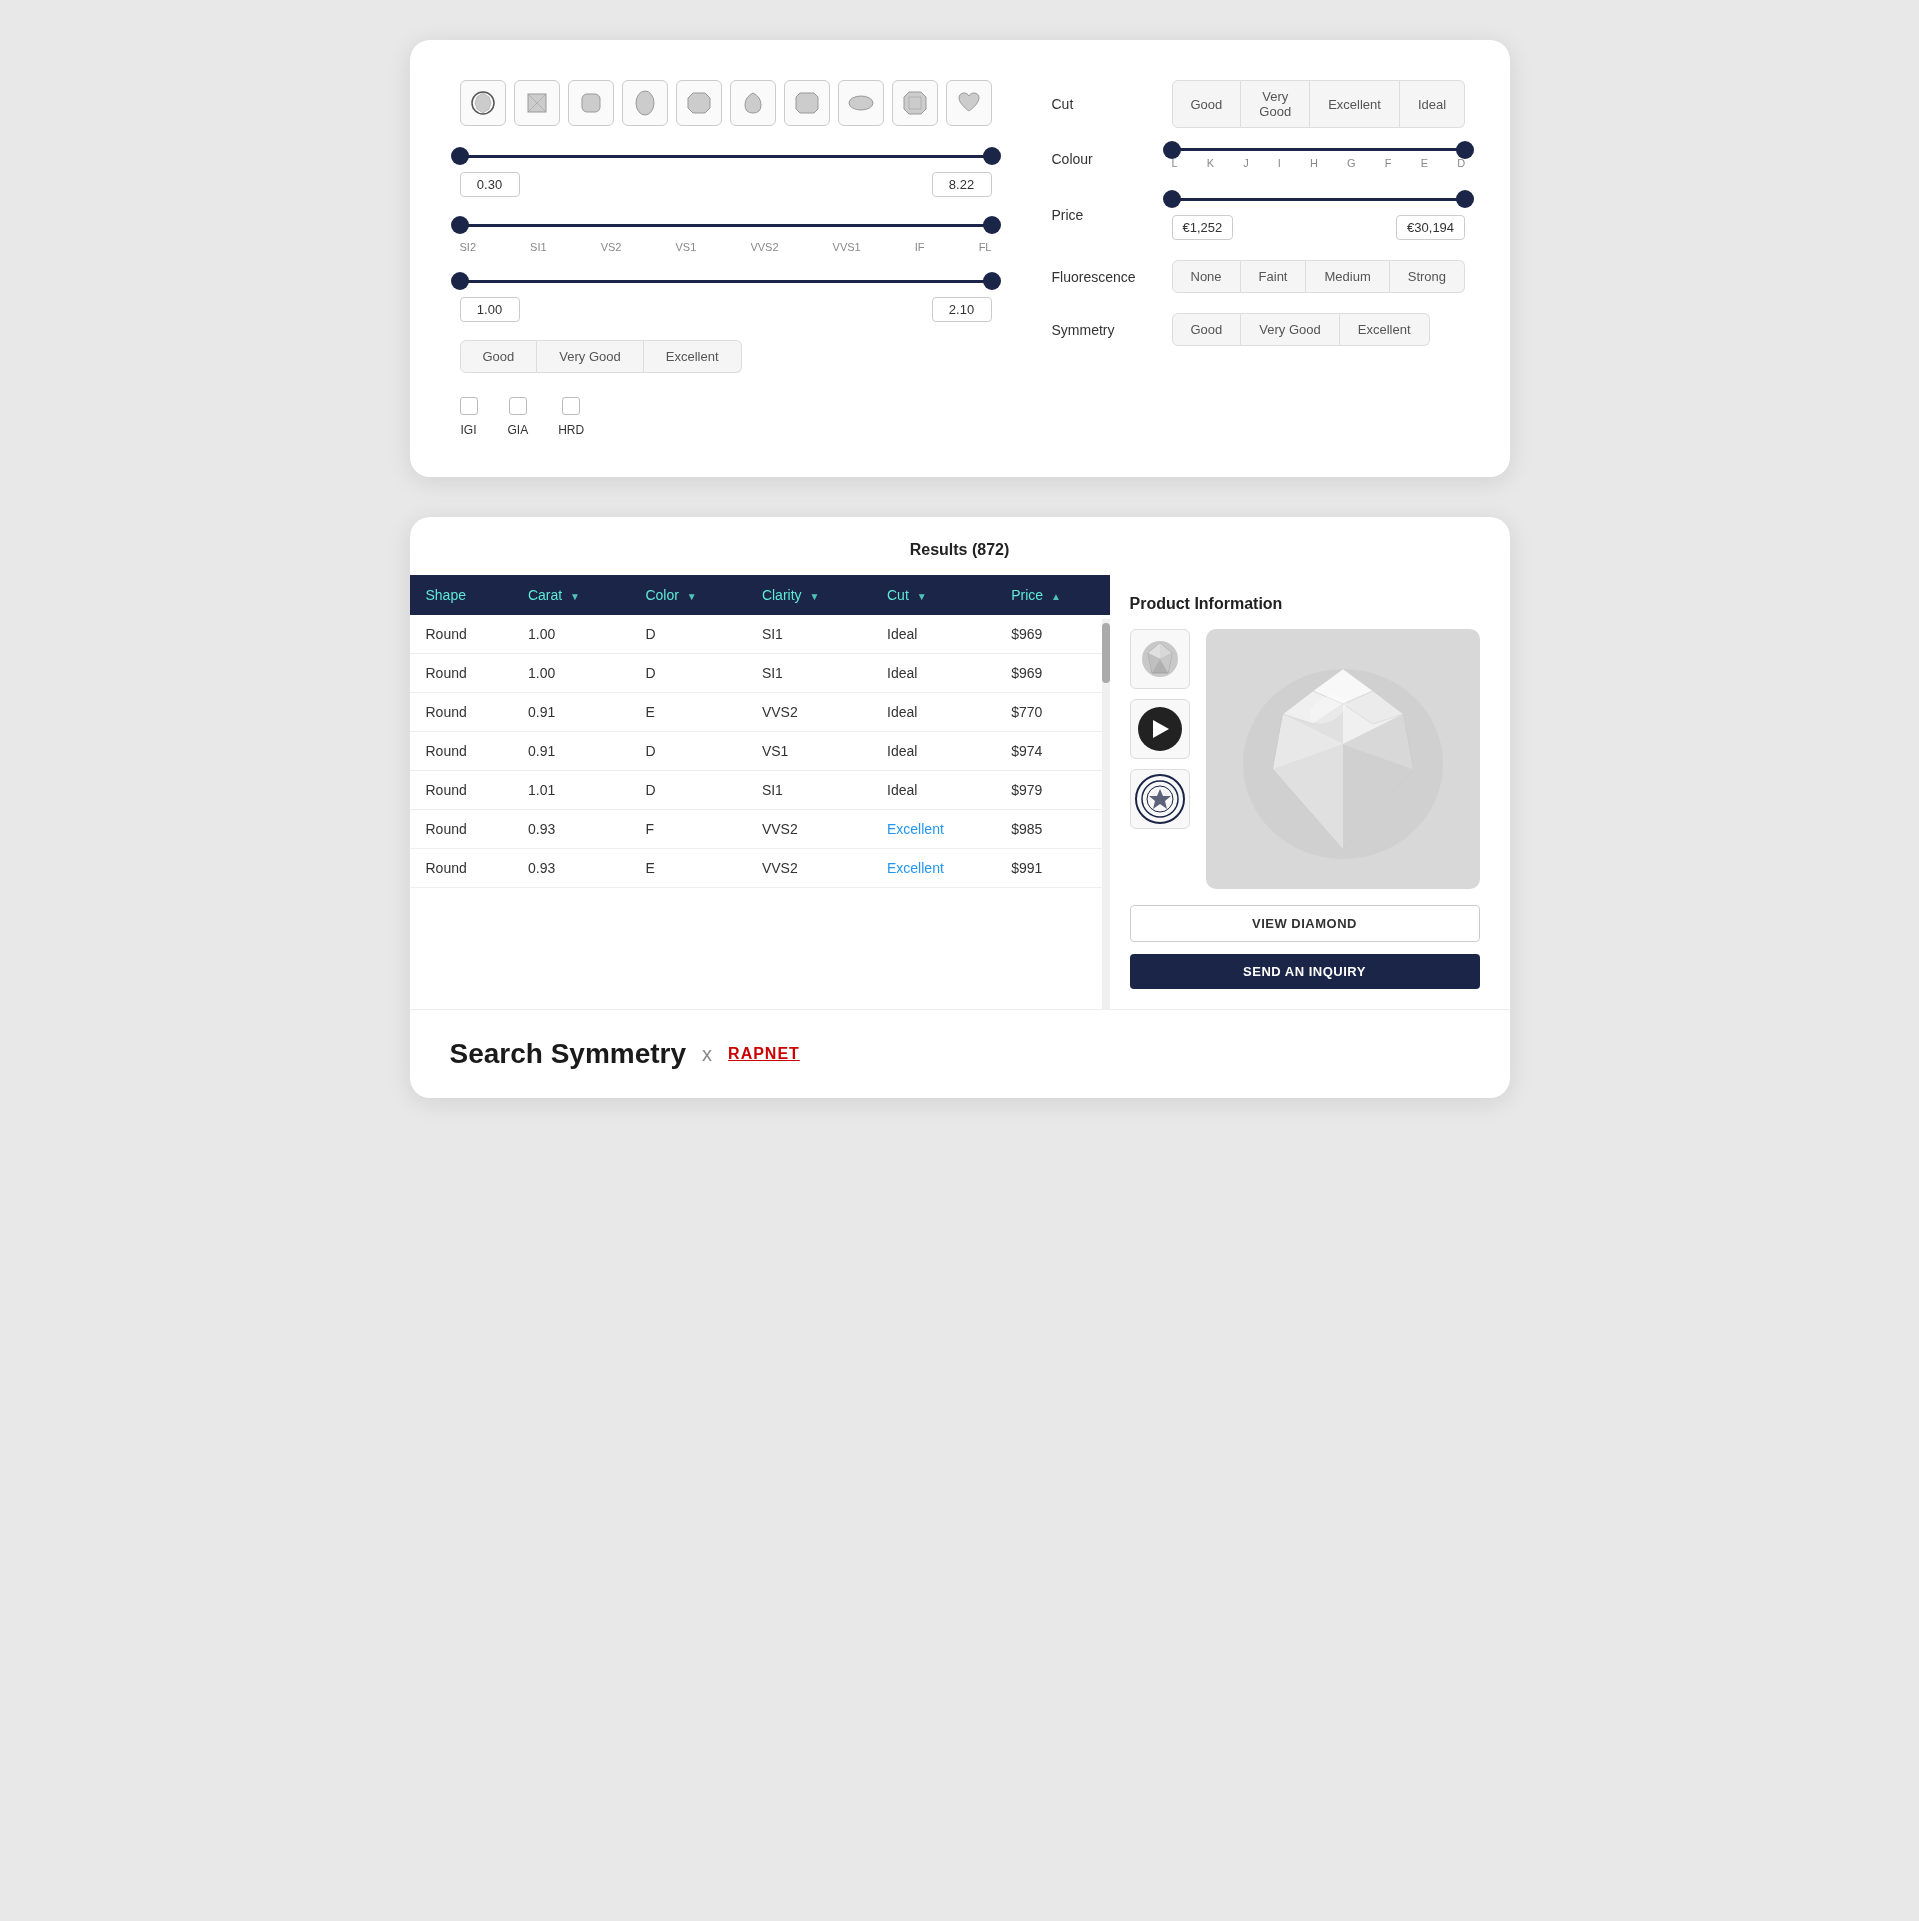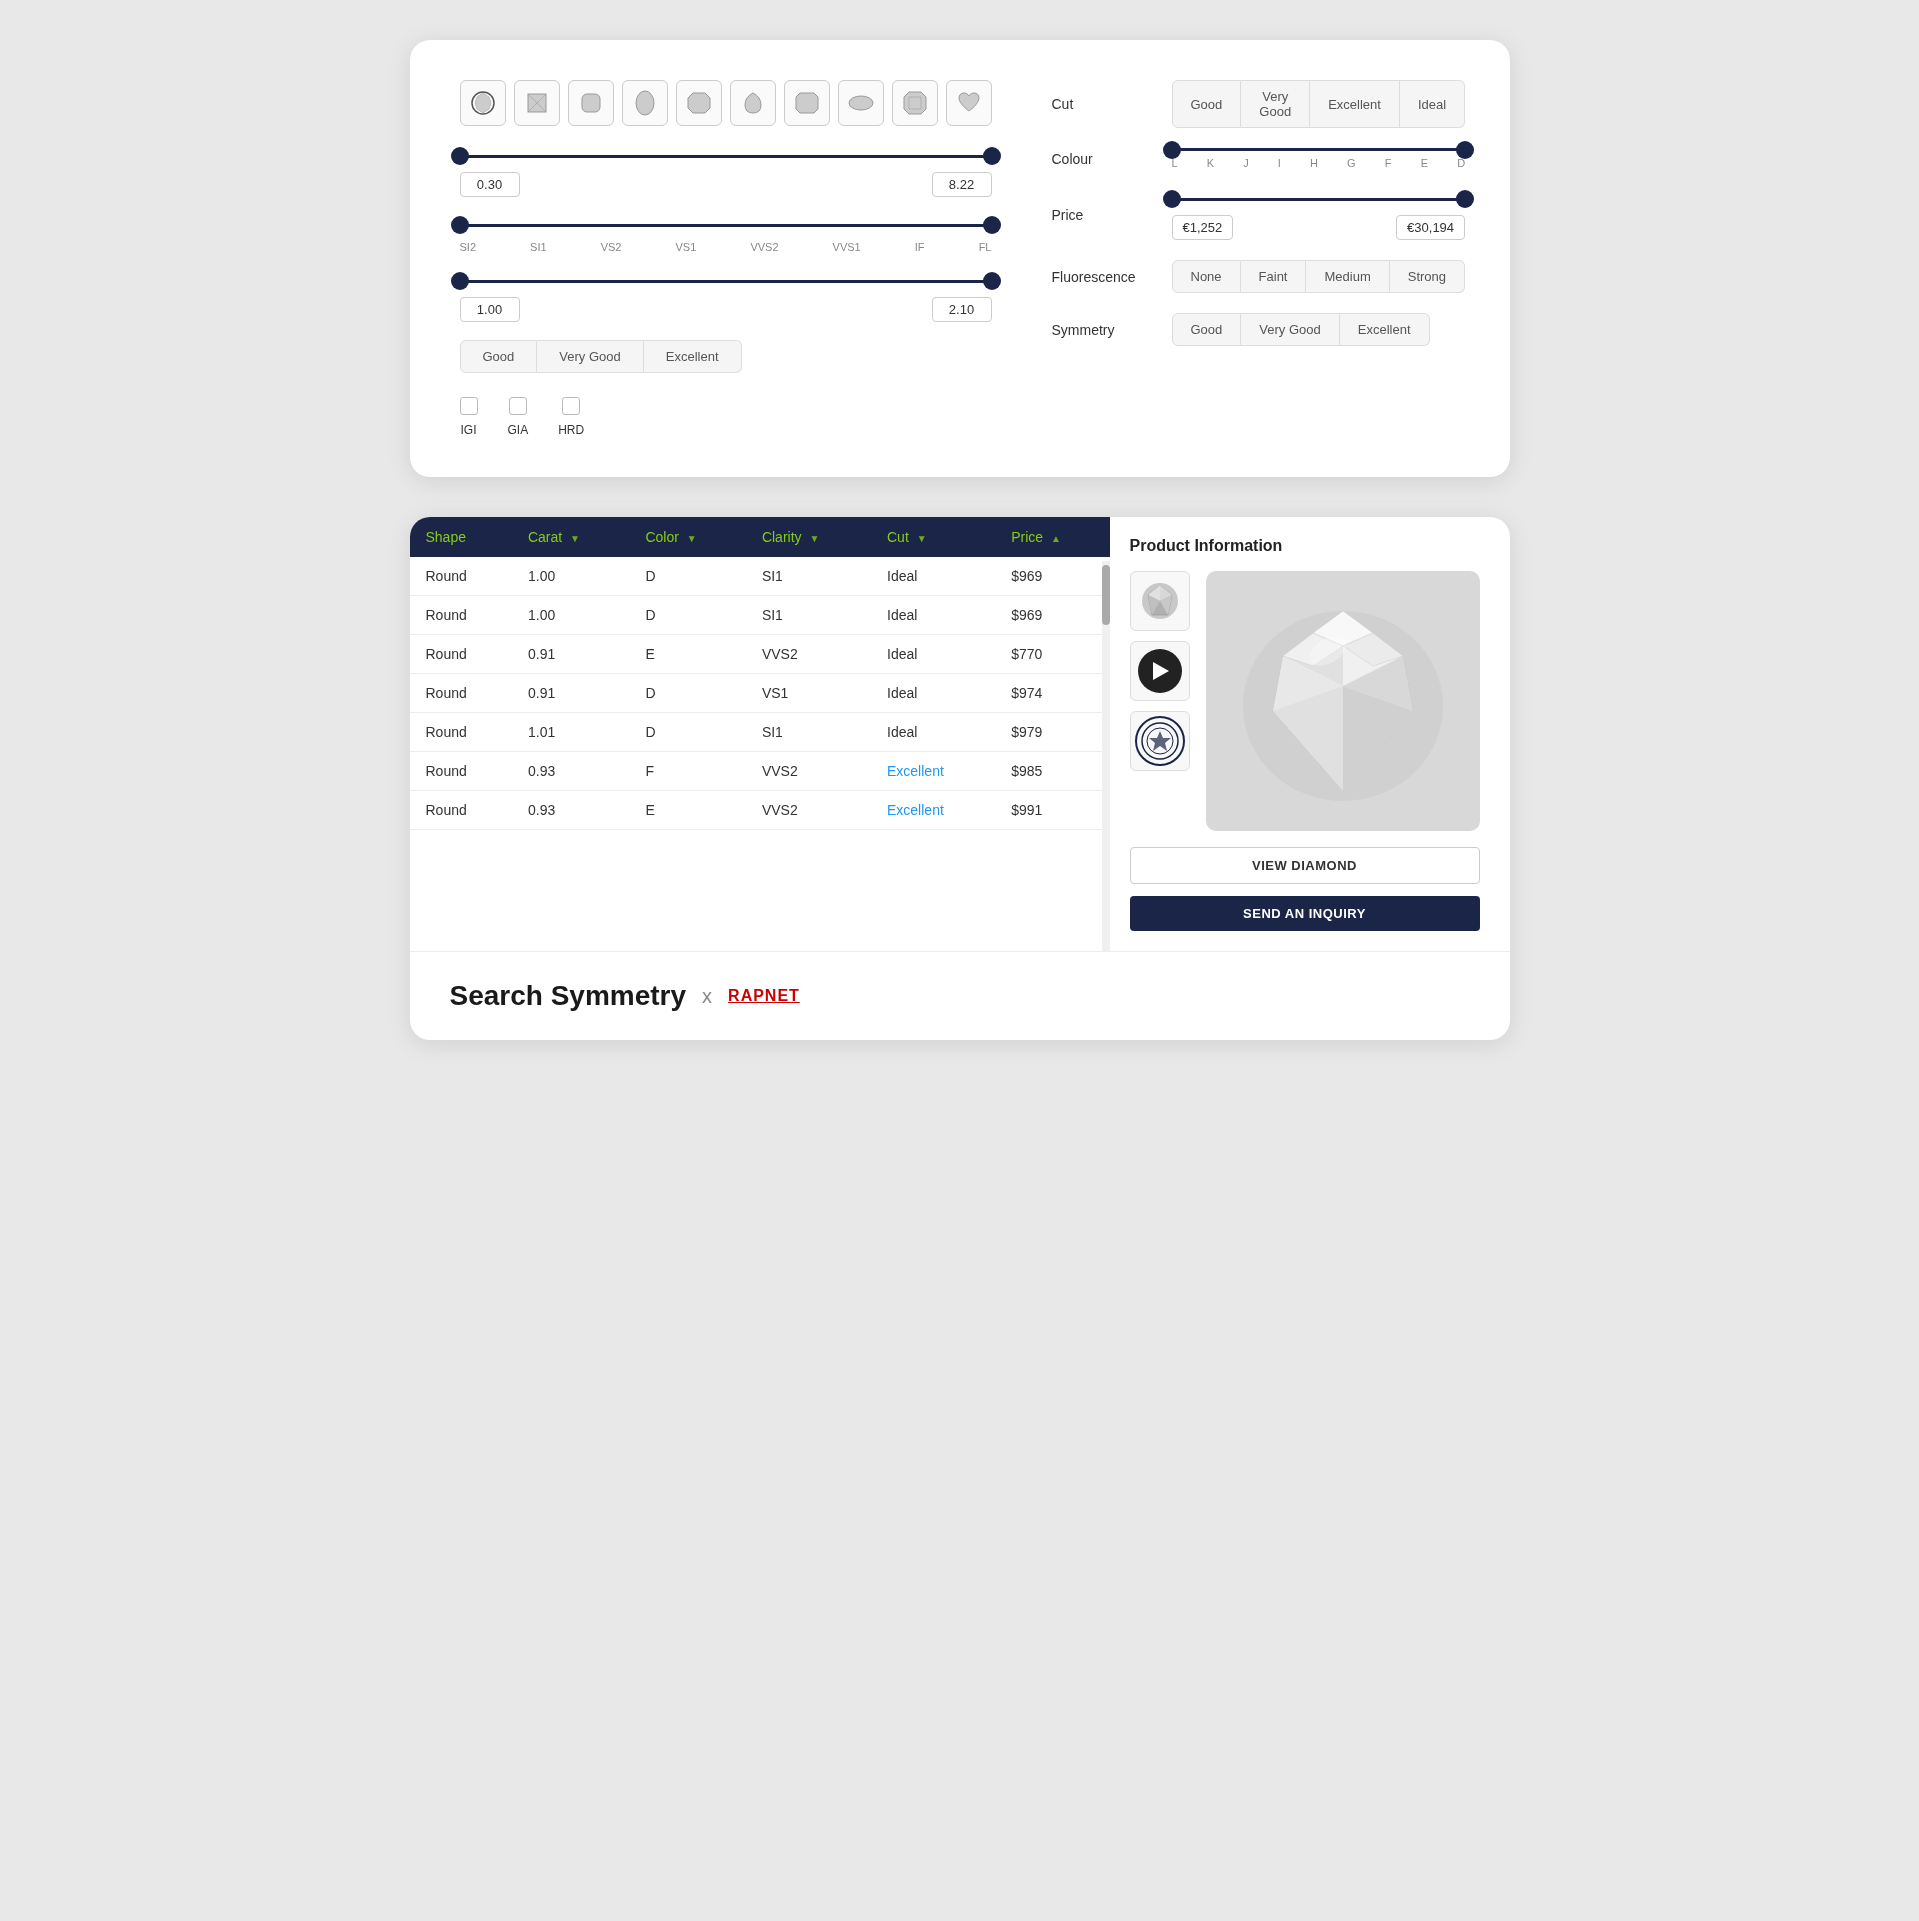--- a/index.html
+++ b/index.html
@@ -273,21 +273,21 @@
       position: relative;
     }
 
     .results-table {
       width: 100%;
       border-collapse: collapse;
     }
 
     .results-table thead tr {
       background: #1a2547;
-      color: #84cc16;
+      color: #5eead4;
     }
 
     .results-table thead th {
       padding: 12px 16px;
       font-size: 14px;
       font-weight: 500;
       text-align: left;
       white-space: nowrap;
     }
 
@@ -701,20 +701,21 @@
             <button class="cut-btn">Excellent</button>
           </div>
         </div>
       </div>
 
     </div>
   </div>
 </div>
 
 <div class="card results-card">
+  <div class="results-header">Results (872)</div>
 
   <div class="results-body">
 
     <div class="results-table-section">
       <table class="results-table">
         <thead>
           <tr>
             <th>Shape</th>
             <th>Carat <span class="sort-arrow">▼</span></th>
             <th>Color <span class="sort-arrow">▼</span></th>

